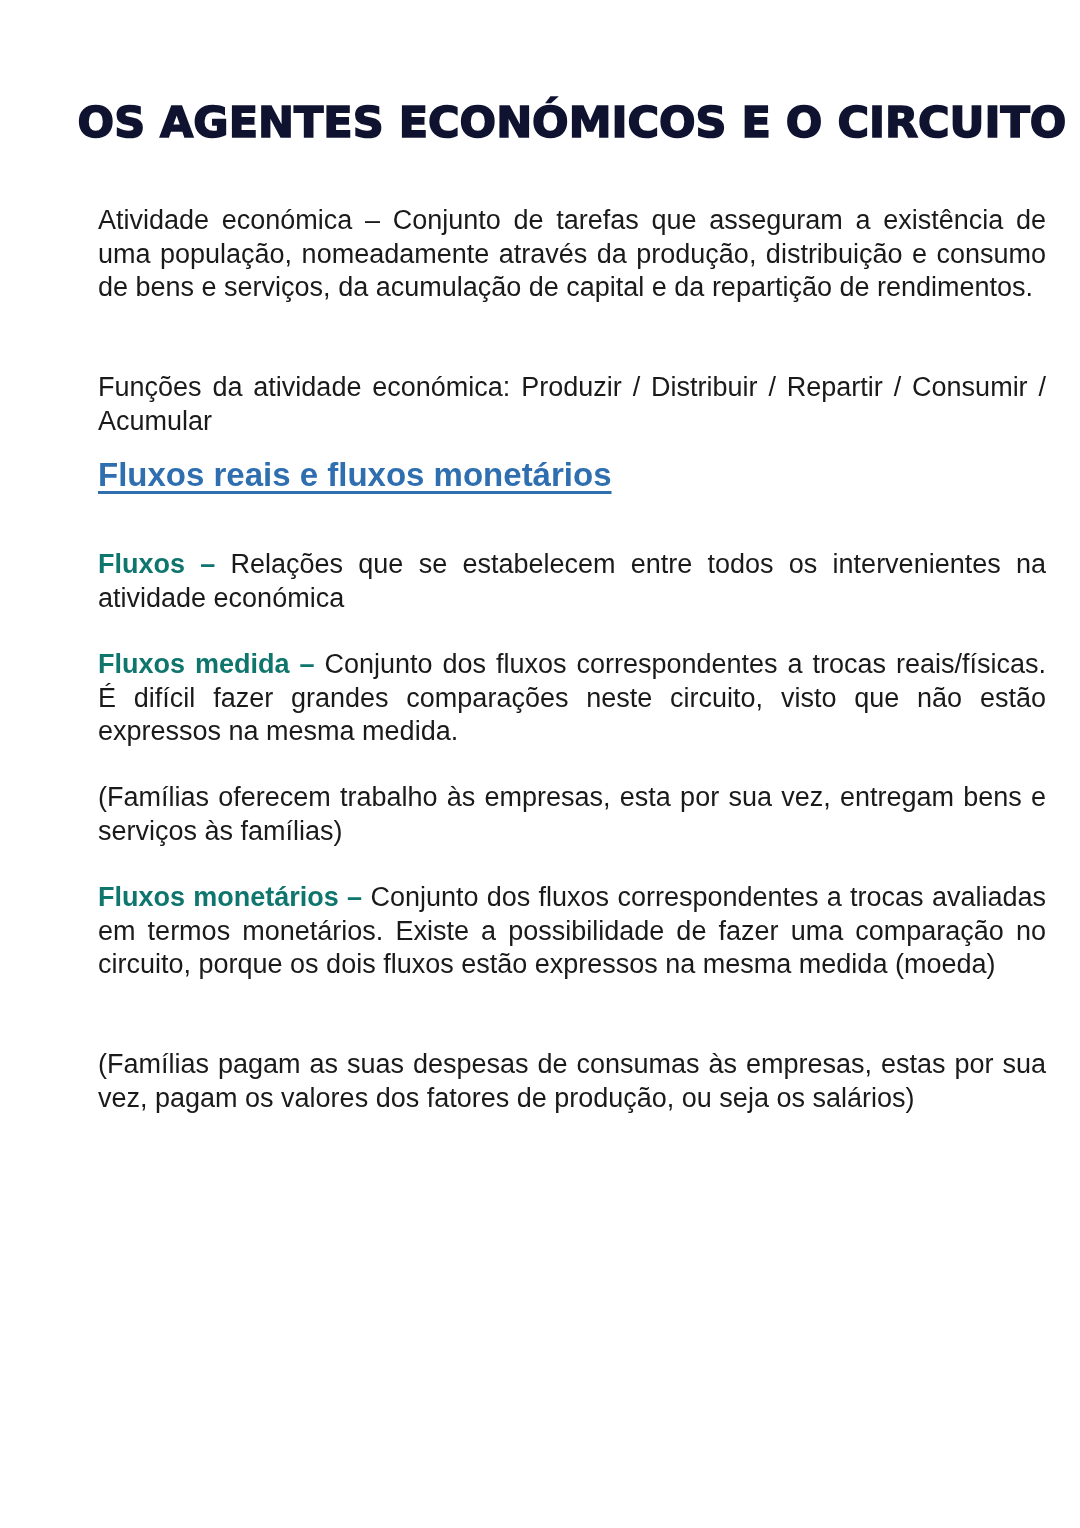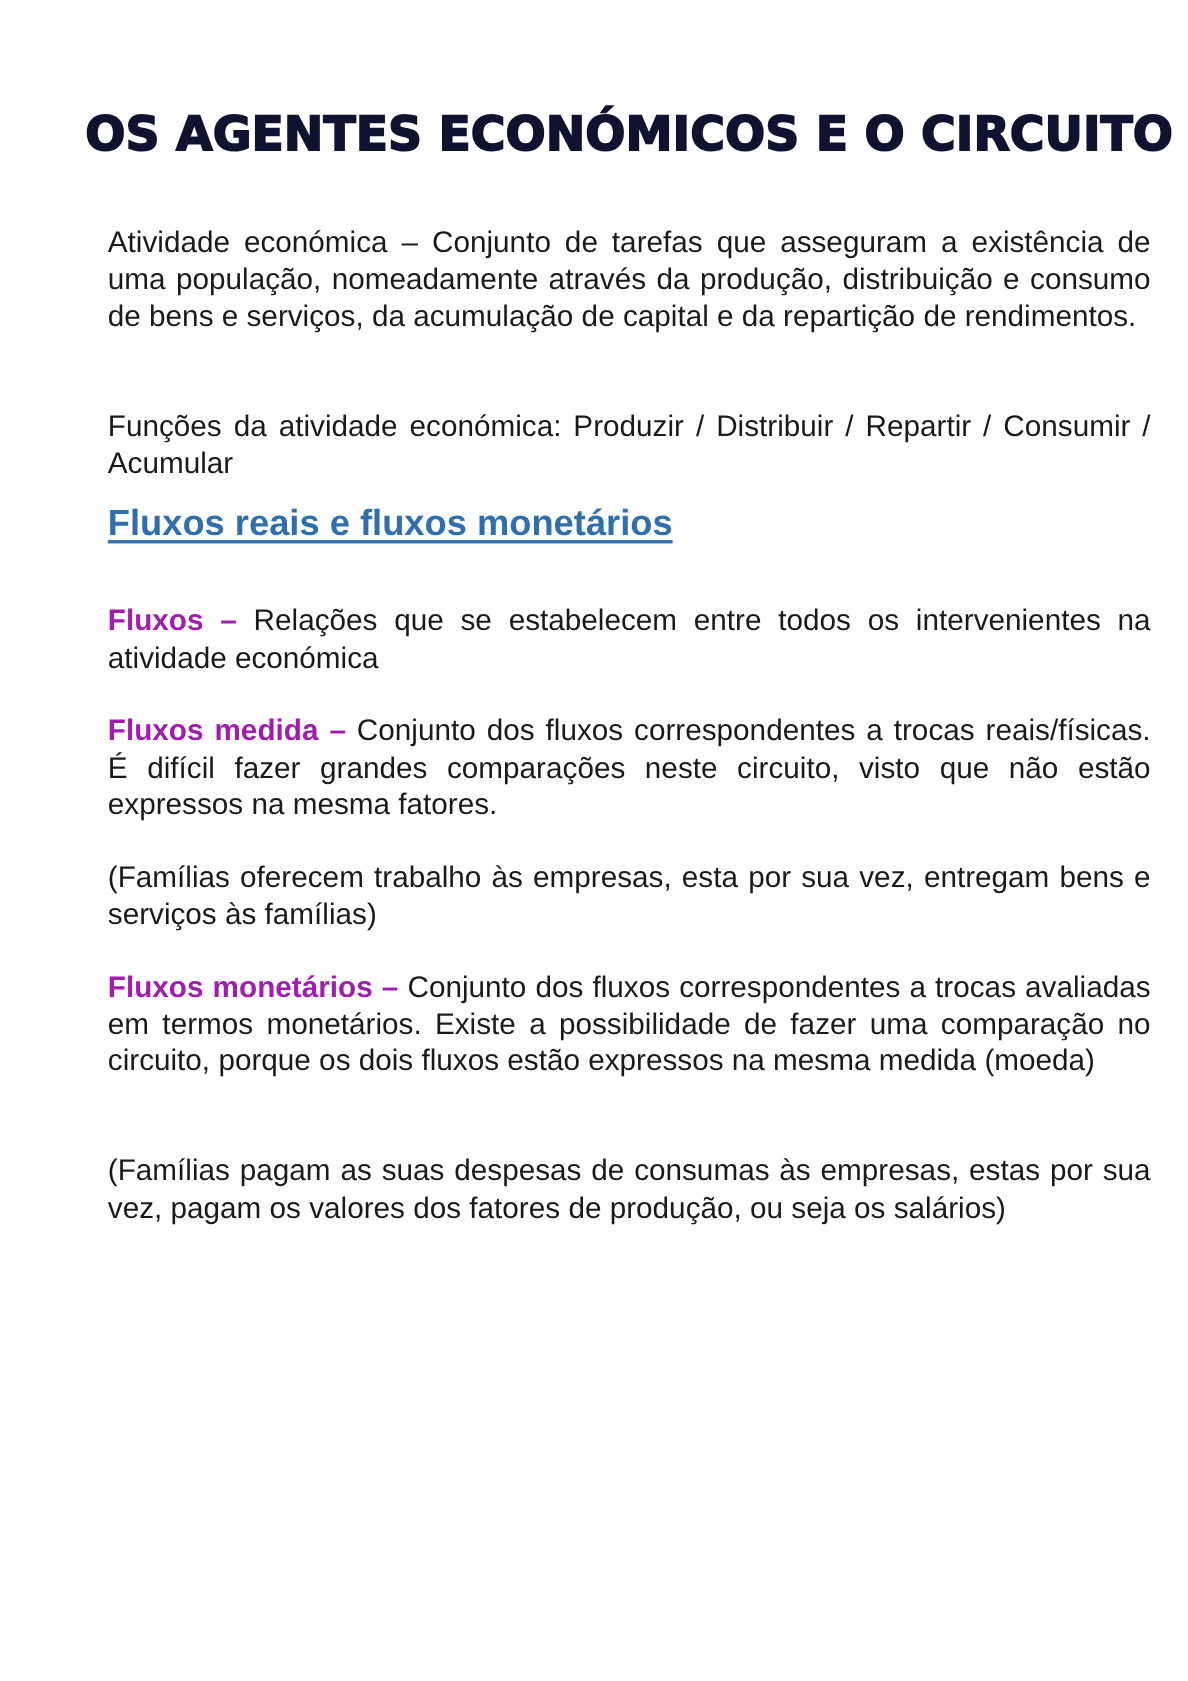--- a/index.html
+++ b/index.html
@@ -48,21 +48,21 @@
     .para {
       position: absolute;
       left: 66px;
       width: 948px;
     }
     .last-left {
       text-align-last: left;
     }
     .strong {
       font-weight: bold;
-      color: #a21caf;
+      color: #0f766e;
     }
     .section-heading {
       position: absolute;
       left: 66px;
       top: 455px;
       font-family: "Liberation Sans", sans-serif;
       font-weight: bold;
       font-size: 33px;
       line-height: 40px;
       color: #2f6fb0;
@@ -89,21 +89,21 @@
     <span>Atividade económica – Conjunto de tarefas que asseguram a existência de uma população, nomeadamente através da produção, distribuição e consumo de bens e serviços, da acumulação de capital e da repartição de rendimentos.</span>
   </p>
 
   <h2 class="section-heading">Fluxos reais e fluxos monetários</h2>
 
   <p class="body-text para last-left" style="top:548px;">
     <span class="strong">Fluxos –</span><span> Relações que se estabelecem entre todos os intervenientes na atividade económica</span>
   </p>
 
   <p class="body-text para last-left" style="top:648px;">
-    <span class="strong">Fluxos medida –</span><span> Conjunto dos fluxos correspondentes a trocas reais/físicas. É difícil fazer grandes comparações neste circuito, visto que não estão expressos na mesma fatores.</span>
+    <span class="strong">Fluxos medida –</span><span> Conjunto dos fluxos correspondentes a trocas reais/físicas. É difícil fazer grandes comparações neste circuito, visto que não estão expressos na mesma medida.</span>
   </p>
 
   <p class="body-text para last-left" style="top:781px;">
     <span>(Famílias oferecem trabalho às empresas, esta por sua vez, entregam bens e serviços às famílias)</span>
   </p>
 
   <p class="body-text para last-left" style="top:1048px;">
     <span>(Famílias pagam as suas despesas de consumas às empresas, estas por sua vez, pagam os valores dos fatores de produção, ou seja os salários)</span>
   </p>
 

